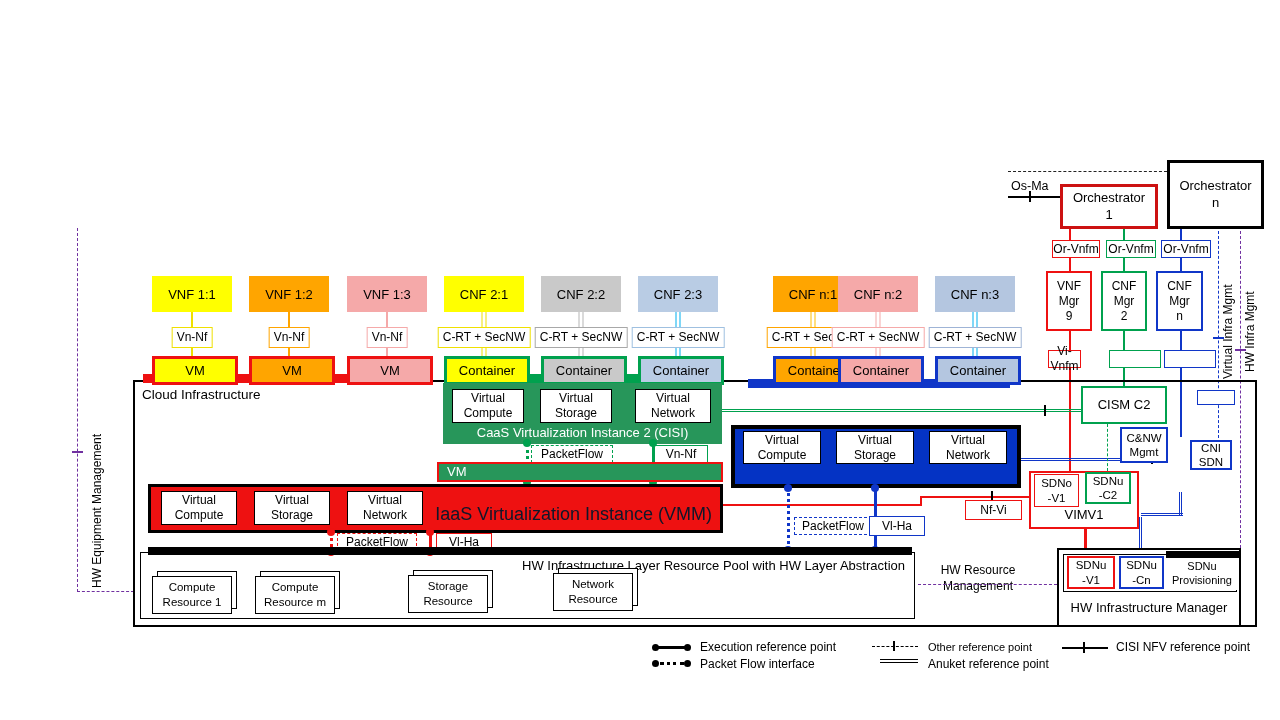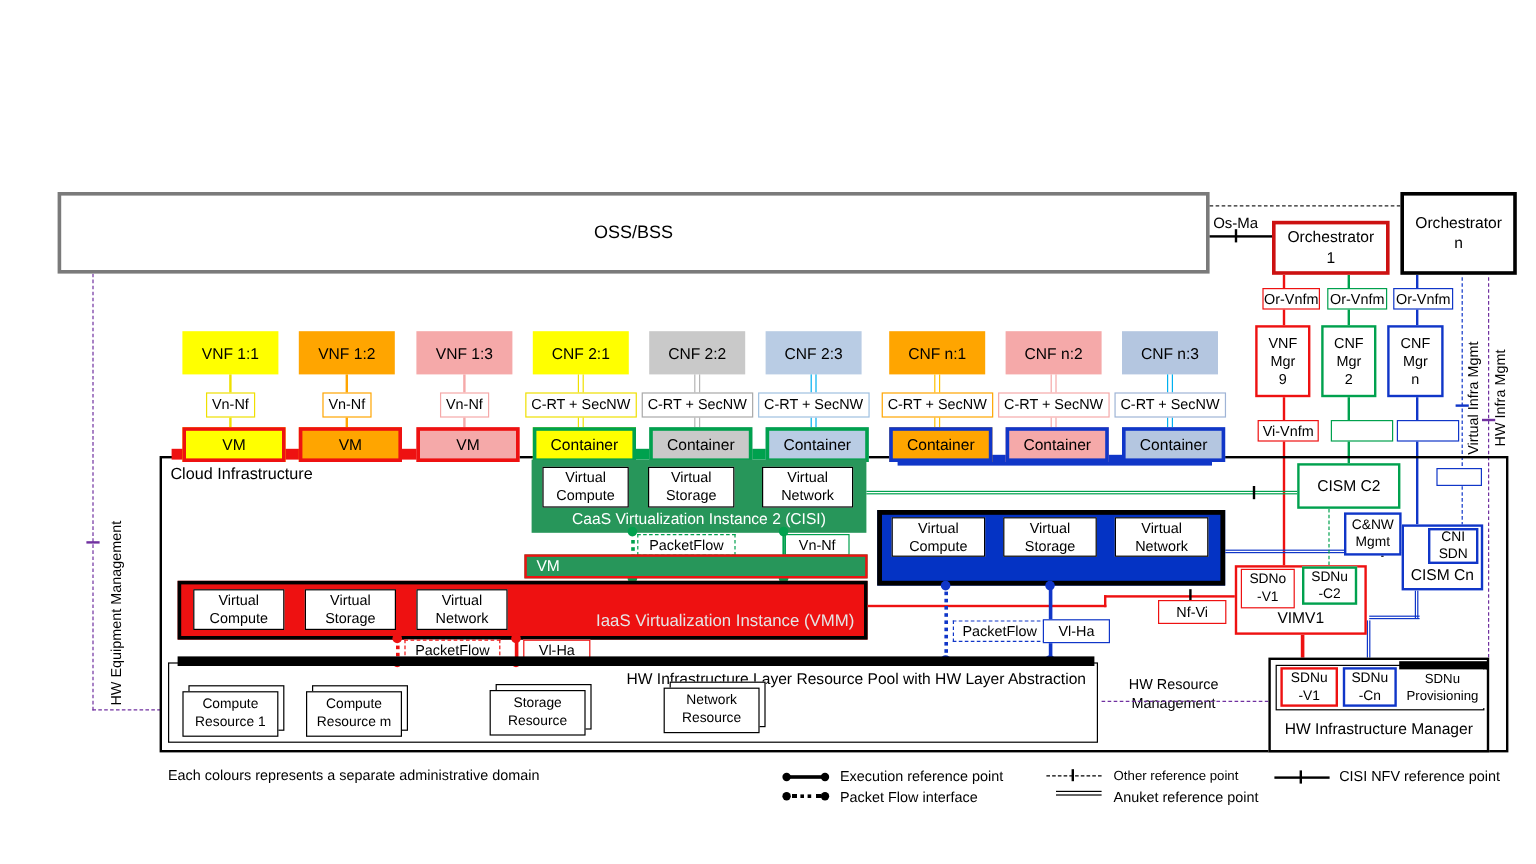--- a/index.html
+++ b/index.html
@@ -26,21 +26,21 @@
             border:1.3px solid var(--ref);font-size:12px;height:21px;line-height:18px;
             padding:0 4px;white-space:nowrap;box-sizing:border-box;}
   .col .unit{position:absolute;left:0;top:80px;width:80px;height:23px;background:var(--fill);
              border:3px solid var(--ub);display:flex;align-items:center;justify-content:center;font-size:13px;}
   .c1{left:152px;--fill:#ffff00;--line:#efe000;--ref:#efe000;--ub:#ee1111;}
   .c2{left:249px;--fill:#ffa500;--line:#ffa500;--ref:#ffa500;--ub:#ee1111;}
   .c3{left:347px;--fill:#f5a9a9;--line:#f5a9a9;--ref:#f5a9a9;--ub:#ee1111;}
   .c4{left:444px;--fill:#ffff00;--line:#efe000;--ref:#efe000;--ub:#00a14e;}
   .c5{left:541px;--fill:#c9c9c9;--line:#b5b5b5;--ref:#a8a8a8;--ub:#00a14e;}
   .c6{left:638px;--fill:#b9cce4;--line:#00b0f0;--ref:#9fc0e0;--ub:#00a14e;}
-  .c7{left:741px;--fill:#ffa500;--line:#ffc000;--ref:#ffa500;--ub:#1036c8;}
+  .c7{left:773px;--fill:#ffa500;--line:#ffc000;--ref:#ffa500;--ub:#1036c8;}
   .c8{left:838px;--fill:#f5a9a9;--line:#f5a9a9;--ref:#f5a9a9;--ub:#1036c8;}
   .c9{left:935px;--fill:#b4c6e0;--line:#00b0f0;--ref:#9fb4d6;--ub:#1036c8;}
   .stack{position:absolute;width:80px;height:38px;}
   .stack .back{position:absolute;left:5px;top:-5px;right:-5px;bottom:5px;background:#fff;border:1.3px solid #000;}
   .stack .front{position:absolute;left:0;top:0;right:0;bottom:0;background:#fff;border:1.3px solid #000;
                 display:flex;align-items:center;justify-content:center;text-align:center;
                 white-space:pre-line;font-size:11.5px;line-height:1.3;}
 </style>
 </head>
 <body>
@@ -51,21 +51,20 @@
   <div class="abs" style="left:77px;top:591px;width:57px;height:0;border-top:1.8px dashed #7030a0;"></div>
   <div class="tickh" style="left:72px;top:451px;background:#7030a0;"></div>
   <div class="abs" style="left:1069px;top:229px;width:2px;height:244px;background:#ee1111;"></div>
   <div class="abs" style="left:1123px;top:229px;width:2px;height:159px;background:#00a14e;"></div>
   <div class="abs" style="left:1180px;top:229px;width:2px;height:208px;background:#1036c8;"></div>
   <div class="abs" style="left:1218px;top:231px;width:0;height:207px;border-left:1.8px dashed #1036c8;"></div>
   <div class="abs" style="left:1240px;top:231px;width:0;height:317px;border-left:1.8px dashed #7030a0;"></div>
   <div class="tickh" style="left:1213px;top:337px;background:#1036c8;"></div>
   <div class="tickh" style="left:1235px;top:349px;background:#7030a0;"></div>
 
-  <div class="bx" style="left:48px;top:160px;width:960px;height:68px;border:3px solid #7a7a7a;font-size:15px;">OSS/BSS</div>
   <div class="abs" style="left:1008px;top:171px;width:159px;height:0;border-top:1.6px dashed #222;"></div>
   <div class="abs" style="left:1008px;top:196px;width:52px;height:2px;background:#000;"></div>
   <div class="tickv" style="left:1029px;top:191px;"></div>
   <div class="txt" style="left:1011px;top:178px;font-size:12.5px;">Os-Ma</div>
   <div class="bx" style="left:1060px;top:184px;width:98px;height:45px;border:3.5px solid #cc1111;font-size:13px;">Orchestrator
 1</div>
   <div class="bx" style="left:1167px;top:160px;width:97px;height:69px;border:3.5px solid #000;font-size:13px;">Orchestrator
 n</div>
 
   <div class="bx" style="left:1052px;top:240px;width:48px;height:18px;border:1.5px solid #ee1111;font-size:12px;">Or-Vnfm</div>
@@ -73,21 +72,21 @@
   <div class="bx" style="left:1161px;top:240px;width:50px;height:18px;border:1.5px solid #1036c8;font-size:12px;">Or-Vnfm</div>
   <div class="bx" style="left:1046px;top:271px;width:46px;height:60px;border:2px solid #ee1111;font-size:12px;">VNF
 Mgr
 9</div>
   <div class="bx" style="left:1101px;top:271px;width:46px;height:60px;border:2px solid #00a14e;font-size:12px;">CNF
 Mgr
 2</div>
   <div class="bx" style="left:1156px;top:271px;width:47px;height:60px;border:2px solid #1036c8;font-size:12px;">CNF
 Mgr
 n</div>
-  <div class="bx" style="left:1048px;top:350px;width:51px;height:18px;border:1.5px solid #ee1111;font-size:12px;">Vi-Vnfm</div>
+  <div class="bx" style="left:1048px;top:350px;width:33px;height:18px;border:1.5px solid #ee1111;font-size:12px;">Vi-Vnfm</div>
   <div class="bx" style="left:1109px;top:350px;width:52px;height:18px;border:1.5px solid #00a14e;"></div>
   <div class="bx" style="left:1164px;top:350px;width:52px;height:18px;border:1.5px solid #1036c8;"></div>
 
   <div class="vtxt" style="left:90px;top:398px;height:190px;">HW Equipment Management</div>
   <div class="vtxt" style="left:1221px;top:237px;height:142px;">Virtual Infra Mgmt</div>
   <div class="vtxt" style="left:1243px;top:250px;height:122px;">HW Infra Mgmt</div>
 
   <div class="abs" style="left:133px;top:380px;width:1124px;height:247px;border:2px solid #000;"></div>
   <div class="txt" style="left:142px;top:386px;font-size:13.5px;">Cloud Infrastructure</div>
 
@@ -175,21 +174,21 @@
   <div class="abs" style="left:437px;top:462px;width:286px;height:20px;background:#27965a;border:2.5px solid #ee1111;">
     <div class="txt" style="left:8px;top:0px;color:#fff;font-size:13px;">VM</div>
   </div>
   <div class="abs" style="left:148px;top:484px;width:575px;height:49px;background:#ee1111;border:3px solid #000;">
     <div class="bx" style="left:10px;top:4px;width:76px;height:34px;border:1.3px solid #000;font-size:12px;">Virtual
 Compute</div>
     <div class="bx" style="left:103px;top:4px;width:76px;height:34px;border:1.3px solid #000;font-size:12px;">Virtual
 Storage</div>
     <div class="bx" style="left:196px;top:4px;width:76px;height:34px;border:1.3px solid #000;font-size:12px;">Virtual
 Network</div>
-    <div class="txt" style="right:8px;bottom:4px;color:#e5e5e5;font-size:14px;margin-left:32px;">IaaS Virtualization Instance (VMM)</div>
+    <div class="txt" style="right:8px;bottom:4px;color:#0f172a;font-size:18px;margin-left:32px;">IaaS Virtualization Instance (VMM)</div>
   </div>
 
   <div class="abs" style="left:330px;top:531px;width:0;height:22px;border-left:3px dotted #ee1111;"></div>
   <div class="abs" style="left:429px;top:531px;width:3px;height:22px;background:#ee1111;"></div>
   <div class="dot" style="left:327px;top:528px;background:#ee1111;"></div>
   <div class="dot" style="left:327px;top:548px;background:#ee1111;"></div>
   <div class="dot" style="left:426px;top:528px;background:#ee1111;"></div>
   <div class="dot" style="left:426px;top:548px;background:#ee1111;"></div>
   <div class="bx" style="left:337px;top:533px;width:80px;height:18px;border:1.2px dashed #ee1111;font-size:12px;">PacketFlow</div>
   <div class="bx" style="left:436px;top:533px;width:56px;height:19px;border:1.5px solid #ee1111;font-size:12px;">Vl-Ha</div>
@@ -223,21 +222,20 @@
   <div class="abs" style="left:1107px;top:424px;width:0;height:47px;border-left:1.5px dashed #00a14e;"></div>
   <div class="bx" style="left:1081px;top:386px;width:86px;height:38px;border:2px solid #00a14e;font-size:13px;">CISM C2</div>
   <div class="bx" style="left:1197px;top:390px;width:38px;height:15px;border:1.5px solid #1036c8;"></div>
   <div class="bx" style="left:1120px;top:427px;width:48px;height:36px;border:2px solid #1036c8;font-size:11.5px;">C&amp;NW
 Mgmt</div>
 
   <div class="abs cb" style="left:1179px;top:492px;width:1px;height:23px;border-left:1.8px solid #1036c8;border-right:1.8px solid #1036c8;"></div>
   <div class="abs cb" style="left:1141px;top:513px;width:42px;height:1px;border-top:1.8px solid #1036c8;border-bottom:1.8px solid #1036c8;"></div>
   <div class="abs cb" style="left:1139px;top:517px;width:1px;height:37px;border-left:1.8px solid #1036c8;border-right:1.8px solid #1036c8;"></div>
 
-  <div class="bx" style="left:1168px;top:437px;width:68px;height:55px;border:2px solid #1036c8;font-size:13px;align-items:flex-end;padding-bottom:3px;">CISM Cn</div>
   <div class="bx" style="left:1190px;top:440px;width:42px;height:30px;border:2px solid #1036c8;font-size:11.5px;text-align:center;">CNI
 SDN</div>
 
   <div class="abs" style="left:1084px;top:529px;width:2.5px;height:25px;background:#ee1111;"></div>
   <div class="bx" style="left:1029px;top:471px;width:110px;height:58px;border:2px solid #ee1111;font-size:13px;align-items:flex-end;padding-bottom:4px;">VIMV1</div>
   <div class="bx" style="left:1034px;top:474px;width:45px;height:33px;border:1.5px solid #ee1111;font-size:11.5px;">SDNo
 -V1</div>
   <div class="bx" style="left:1085px;top:472px;width:46px;height:32px;border:2px solid #00a14e;font-size:11.5px;">SDNu
 -C2</div>
 
@@ -274,21 +272,20 @@
     <div class="bx" style="left:8px;top:6px;width:48px;height:33px;border:2px solid #ee1111;font-size:11.5px;">SDNu
 -V1</div>
     <div class="bx" style="left:60px;top:6px;width:45px;height:33px;border:2px solid #1036c8;font-size:11.5px;">SDNu
 -Cn</div>
     <div class="abs" style="left:107px;top:1px;width:74px;height:7px;background:#000;"></div>
     <div class="bx" style="left:107px;top:8px;width:72px;height:32px;border:none;font-size:11px;">SDNu
 Provisioning</div>
     <div class="txt" style="left:0;top:50px;width:180px;text-align:center;font-size:13px;">HW Infrastructure Manager</div>
   </div>
 
-  <div class="txt" style="left:140px;top:639px;font-size:12px;">Each colours represents a separate administrative domain</div>
 
   <div class="dot" style="left:652px;top:644px;background:#000;width:7px;height:7px;"></div>
   <div class="abs" style="left:657px;top:646px;width:28px;height:3px;background:#000;"></div>
   <div class="dot" style="left:684px;top:644px;background:#000;width:7px;height:7px;"></div>
   <div class="txt" style="left:700px;top:640px;font-size:12px;text-align:center;">Execution reference point</div>
 
   <div class="dot" style="left:652px;top:660px;background:#000;width:7px;height:7px;"></div>
   <div class="abs" style="left:660px;top:662px;width:24px;height:0;border-top:3px dotted #000;"></div>
   <div class="dot" style="left:684px;top:660px;background:#000;width:7px;height:7px;"></div>
   <div class="txt" style="left:700px;top:657px;font-size:12px;">Packet Flow interface</div>

